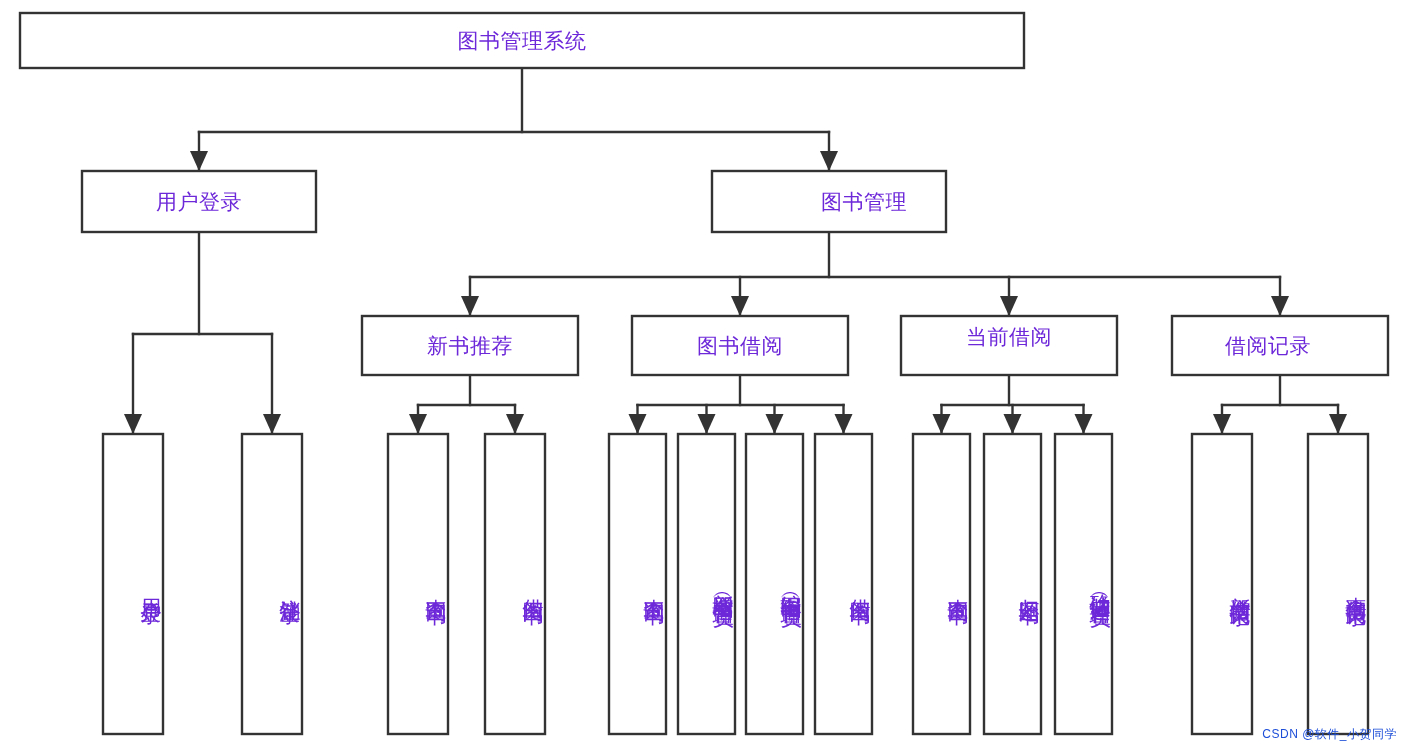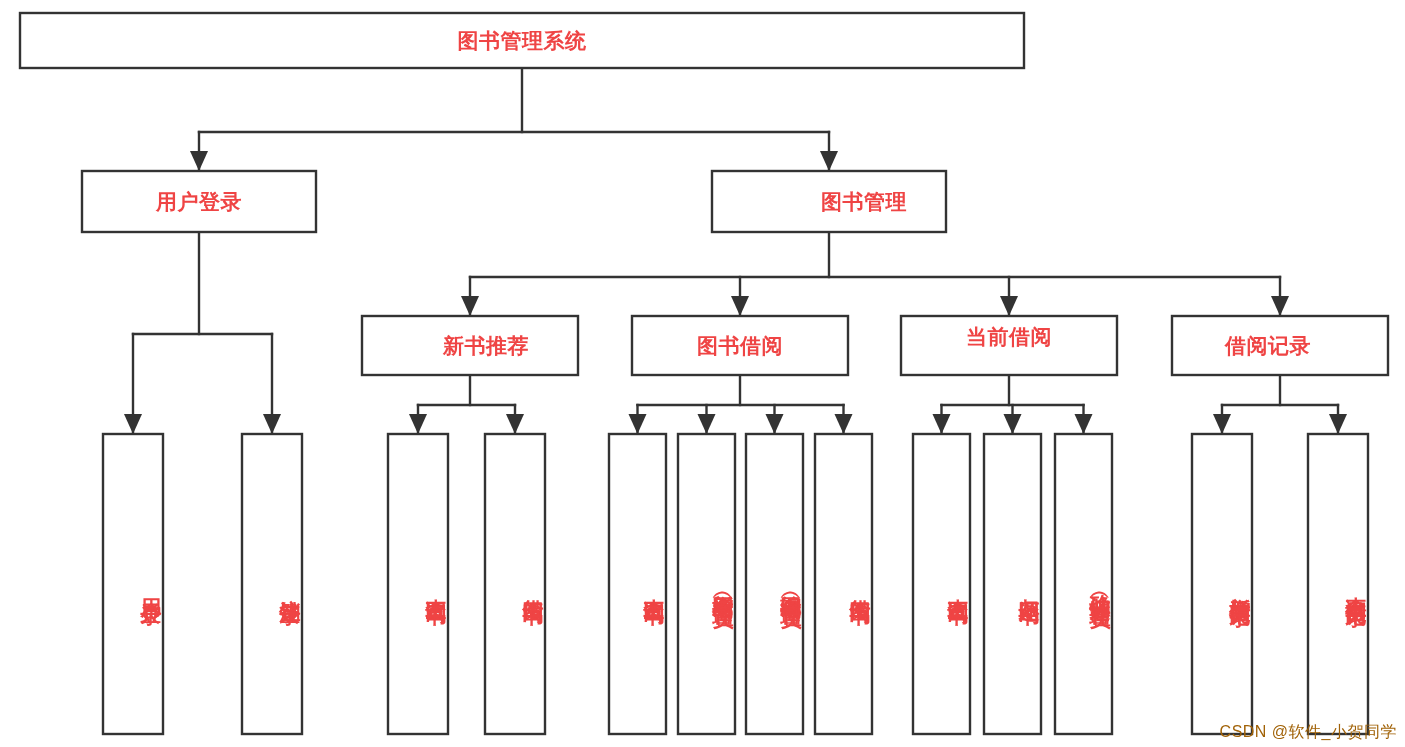--- a/index.html
+++ b/index.html
@@ -40,25 +40,24 @@
   }
   .arrow-head {
     fill: #333333;
     stroke: none;
   }
   .node-label {
     position: absolute;
     display: flex;
     align-items: center;
     justify-content: center;
-    color: #ef4444;
+    color: #6d28d9;
     font-family: "Liberation Sans", "DejaVu Sans", sans-serif;
     pointer-events: none;
     box-sizing: border-box;
-    font-weight: bold;
   }
   .node-label.horizontal {
     font-size: 21px;
     line-height: 1.1;
     letter-spacing: 0.5px;
     white-space: nowrap;
   }
   .node-label.vertical {
     writing-mode: vertical-rl;
     text-orientation: upright;
@@ -66,22 +65,22 @@
     line-height: 1.15;
     letter-spacing: 2px;
     align-items: flex-start;
     justify-content: center;
     padding-top: 4px;
   }
   .watermark {
     position: absolute;
     right: 8px;
     bottom: 4px;
-    font-size: 16px;
-    color: #a16207;
+    font-size: 12px;
+    color: #1d4ed8;
     font-family: "Liberation Sans", "DejaVu Sans", sans-serif;
     white-space: nowrap;
     letter-spacing: 0.5px;
   }
 </style>
 </head>
 <body>
 
 <div id="diagram-root">
   <svg id="flow" viewBox="0 0 1405 747" xmlns="http://www.w3.org/2000/svg">
@@ -159,21 +158,21 @@
         <rect x="984" y="434" width="57" height="300" class="node-box"></rect>
         <rect x="1055" y="434" width="57" height="300" class="node-box"></rect>
         <rect x="1192" y="434" width="60" height="300" class="node-box"></rect>
         <rect x="1308" y="434" width="60" height="300" class="node-box"></rect>
       </g>
   </svg>
   <div id="labels">
       <div class="node-label horizontal" style="left: 20px; top: 13px; width: 1004px; height: 55px;">图书管理系统</div>
       <div class="node-label horizontal" style="left: 82px; top: 171px; width: 234px; height: 61px;">用户登录</div>
       <div class="node-label horizontal" style="left: 712px; top: 171px; width: 270px; height: 61px; margin-left: 17px;">图书管理</div>
-      <div class="node-label horizontal" style="left: 378px; top: 316px; width: 216px; height: 59px; text-align: center;">新书推荐</div>
+      <div class="node-label horizontal" style="left: 362px; top: 316px; width: 216px; height: 59px; text-align: center;">新书推荐</div>
       <div class="node-label horizontal" style="left: 632px; top: 316px; width: 216px; height: 59px;">图书借阅</div>
       <div class="node-label horizontal" style="left: 901px; top: 316px; width: 216px; height: 42px;">当前借阅</div>
       <div class="node-label horizontal" style="left: 1172px; top: 316px; width: 192px; height: 59px;">借阅记录</div>
       <div class="node-label vertical" style="left: 103px; top: 434px; width: 60px; height: 300px;">用户登录</div>
       <div class="node-label vertical" style="left: 242px; top: 434px; width: 60px; height: 300px;">注销登录</div>
       <div class="node-label vertical" style="left: 388px; top: 434px; width: 60px; height: 300px;">查询图书</div>
       <div class="node-label vertical" style="left: 485px; top: 434px; width: 60px; height: 300px;">借阅图书</div>
       <div class="node-label vertical" style="left: 609px; top: 434px; width: 57px; height: 300px;">查询图书</div>
       <div class="node-label vertical" style="left: 678px; top: 434px; width: 57px; height: 300px;">新增图书（管理员）</div>
       <div class="node-label vertical" style="left: 746px; top: 434px; width: 57px; height: 300px;">编辑图书（管理员）</div>

